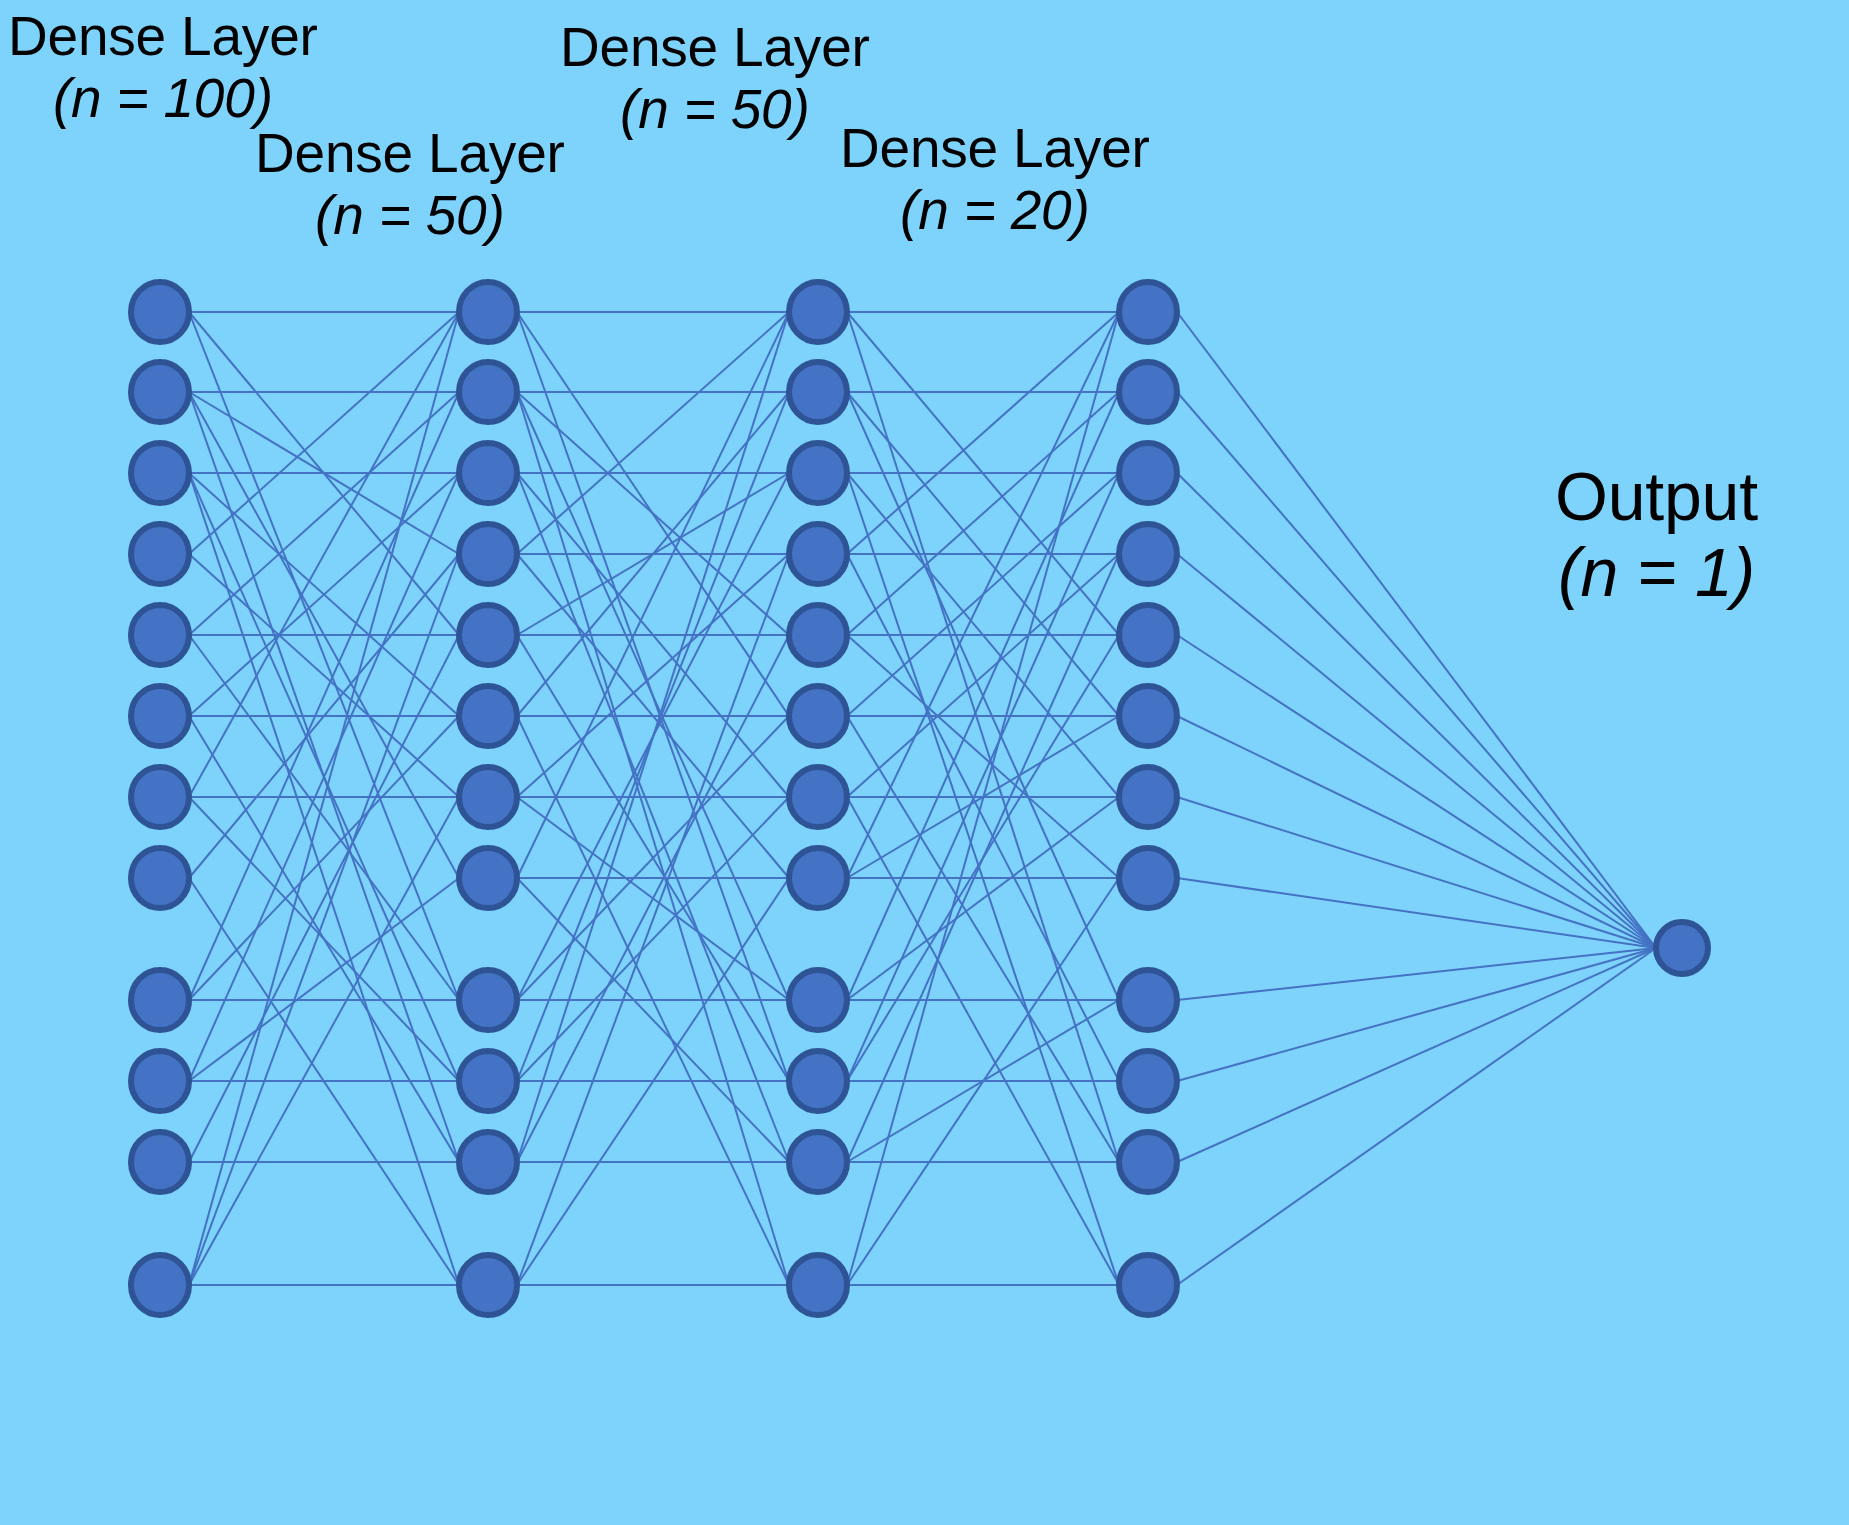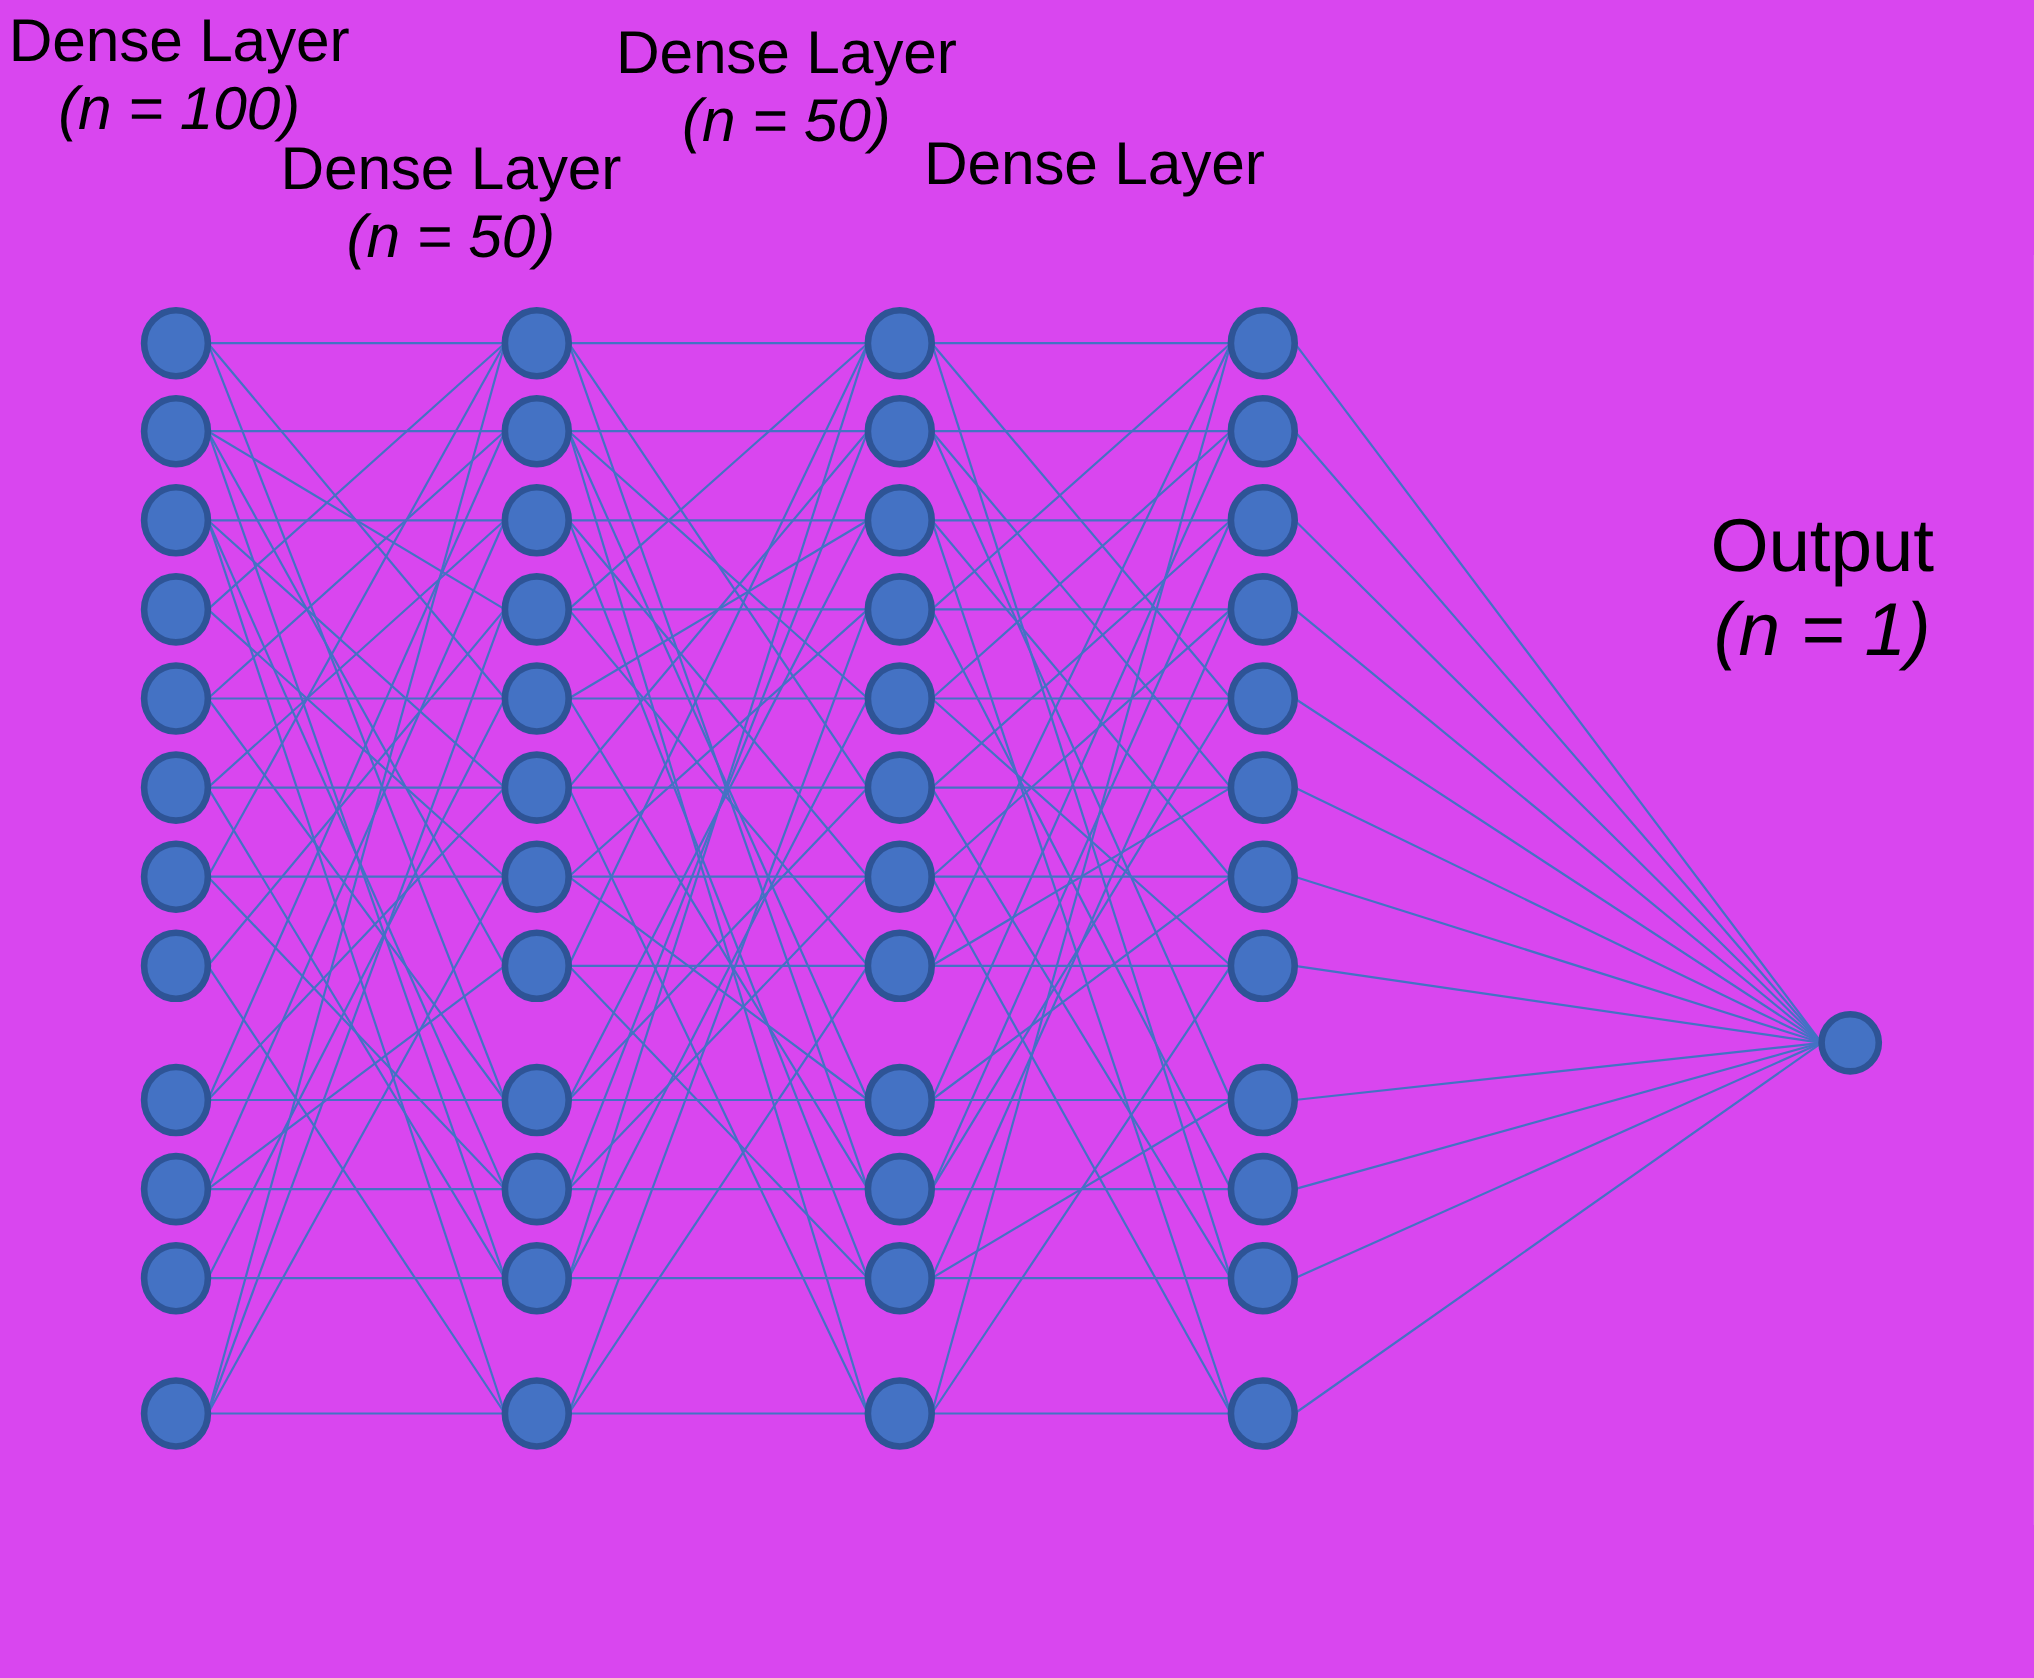--- a/index.html
+++ b/index.html
@@ -11,21 +11,21 @@
   body {
     font-family: "Liberation Sans", sans-serif;
     width: 1849px;
     height: 1525px;
     overflow: hidden;
   }
   #diagram-root {
     position: relative;
     width: 1849px;
     height: 1525px;
-    background: #d946ef;
+    background: #7dd3fc;
   }
   #network-svg {
     position: absolute;
     left: 0;
     top: 0;
     width: 1849px;
     height: 1525px;
   }
   .layer-label {
     position: absolute;
@@ -242,20 +242,21 @@
     <span class="label-count">(n = 50)</span>
   </div>
 
   <div class="layer-label lbl-3">
     <span class="label-title">Dense Layer</span>
     <span class="label-count">(n = 50)</span>
   </div>
 
   <div class="layer-label lbl-4">
     <span class="label-title">Dense Layer</span>
+    <span class="label-count">(n = 20)</span>
   </div>
 
   <div class="layer-label lbl-out">
     <span class="label-title">Output</span>
     <span class="label-count">(n = 1)</span>
   </div>
 
 </div>
 
 </body></html>

